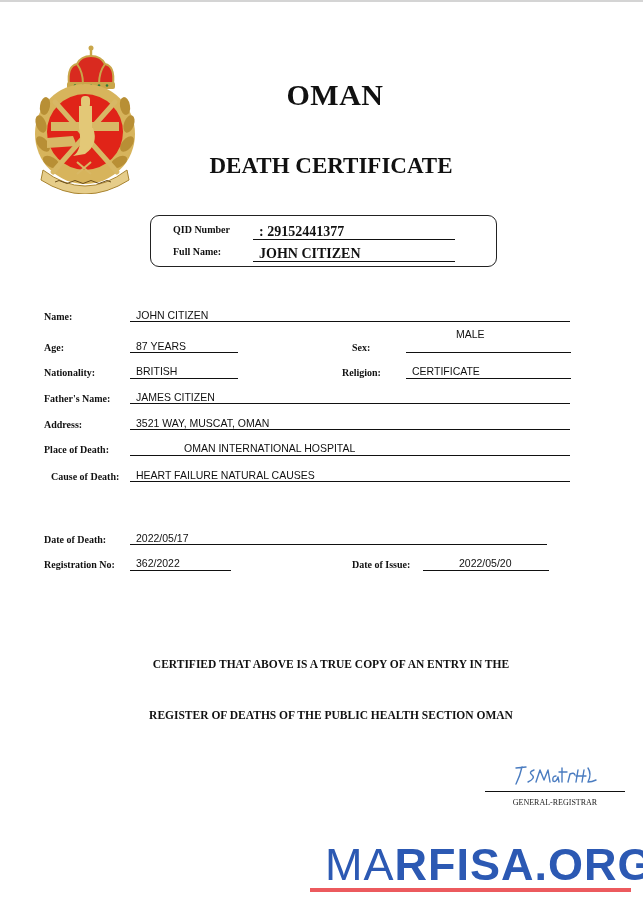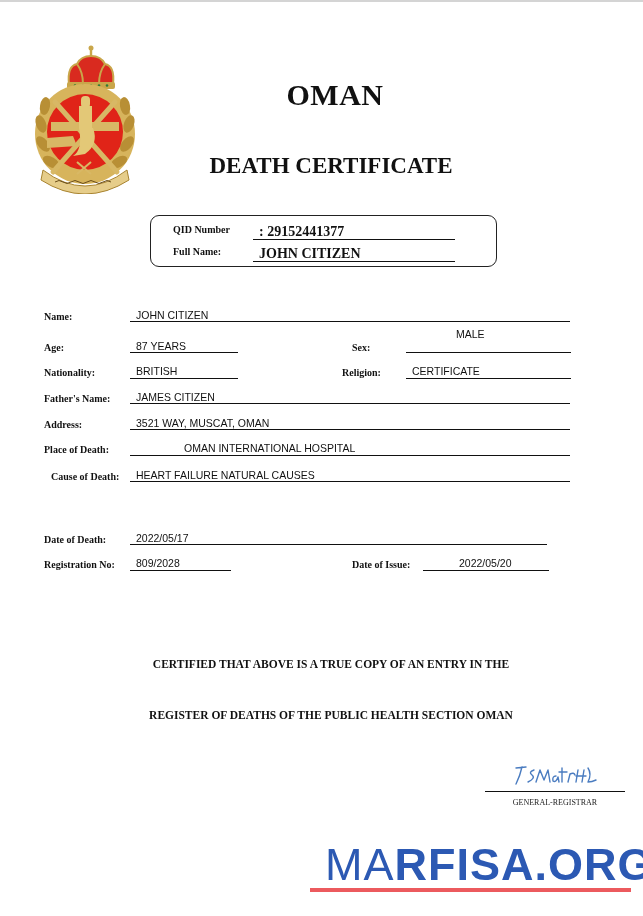--- a/index.html
+++ b/index.html
@@ -123,21 +123,21 @@
 
 <div class="lbl" style="left:44px; top:471px;margin-left:7px;">Cause of Death:</div>
 <div class="val" style="left:136px; top:469px;">HEART FAILURE NATURAL CAUSES</div>
 <div class="line" style="left:130px; top:481px; width:440px;"></div>
 
 <div class="lbl" style="left:44px; top:534px;">Date of  Death:</div>
 <div class="val" style="left:136px; top:532px;">2022/05/17</div>
 <div class="line" style="left:130px; top:544px; width:417px;"></div>
 
 <div class="lbl" style="left:44px; top:559px;">Registration No:</div>
-<div class="val" style="left:136px; top:557px;">809/2028</div>
+<div class="val" style="left:136px; top:557px;">362/2022</div>
 <div class="line" style="left:130px; top:570px; width:101px;"></div>
 <div class="lbl" style="left:352px; top:559px;">Date of Issue:</div>
 <div class="val" style="left:459px; top:557px;">2022/05/20</div>
 <div class="line" style="left:423px; top:570px; width:126px;"></div>
 
 <div class="cert" style="top:658px;">CERTIFIED THAT ABOVE IS A TRUE COPY OF AN ENTRY IN THE</div>
 <div class="cert" style="top:709px;">REGISTER OF DEATHS OF THE PUBLIC HEALTH SECTION OMAN</div>
 
 <svg class="sig" viewBox="0 0 85 26">
   <g fill="none" stroke="#4a7cc0" stroke-width="1.4" stroke-linecap="round" stroke-linejoin="round">

